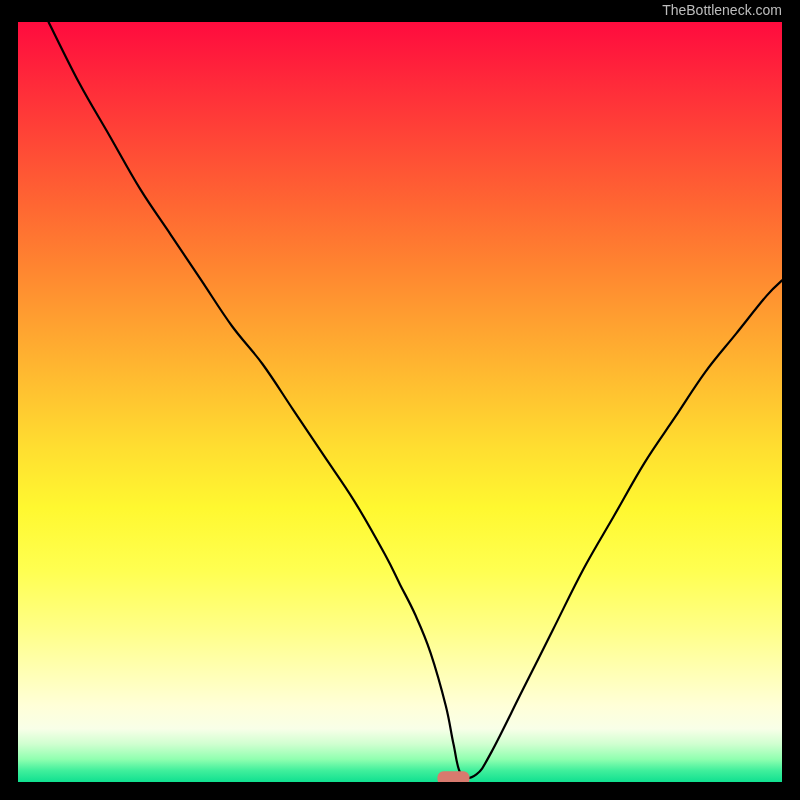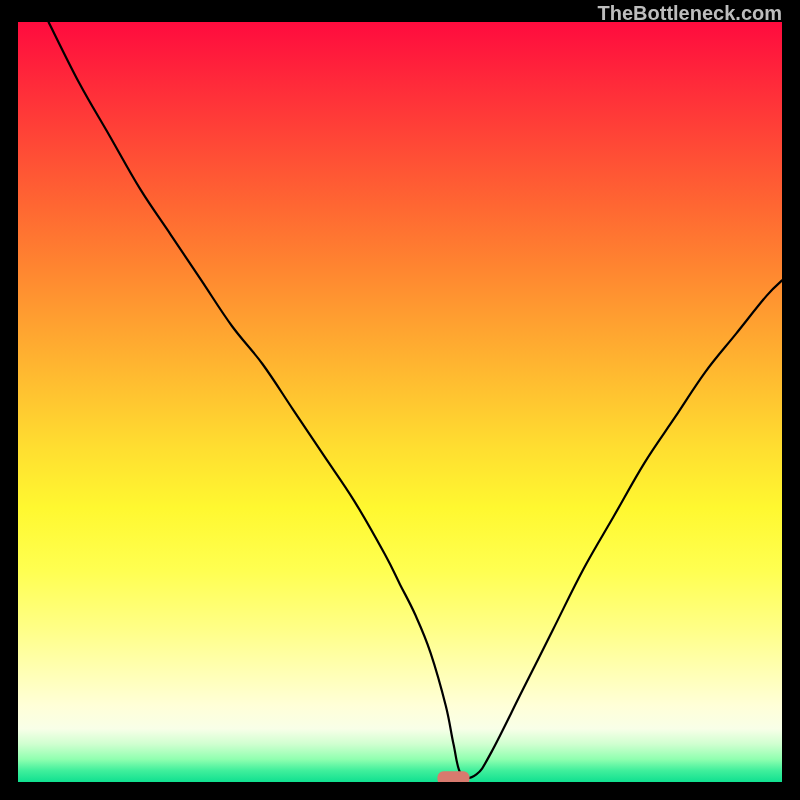--- a/index.html
+++ b/index.html
@@ -61,22 +61,22 @@
   }
   .marker {
     fill: #d87a6e;
     stroke: none;
   }
   .watermark {
     position: absolute;
     top: 2px;
     right: 18px;
     font-family: Arial, Helvetica, sans-serif;
-    font-size: 20px;
-    font-weight: 700;
+    font-size: 14px;
+    font-weight: 400;
     color: #bdbdbd;
     letter-spacing: 0px;
   }
 </style>
 </head>
 <body>
 
 <div class="chart-container">
   <div class="plot-area"></div>
   <svg class="curve-layer" viewBox="0 0 764 760" preserveAspectRatio="none">

